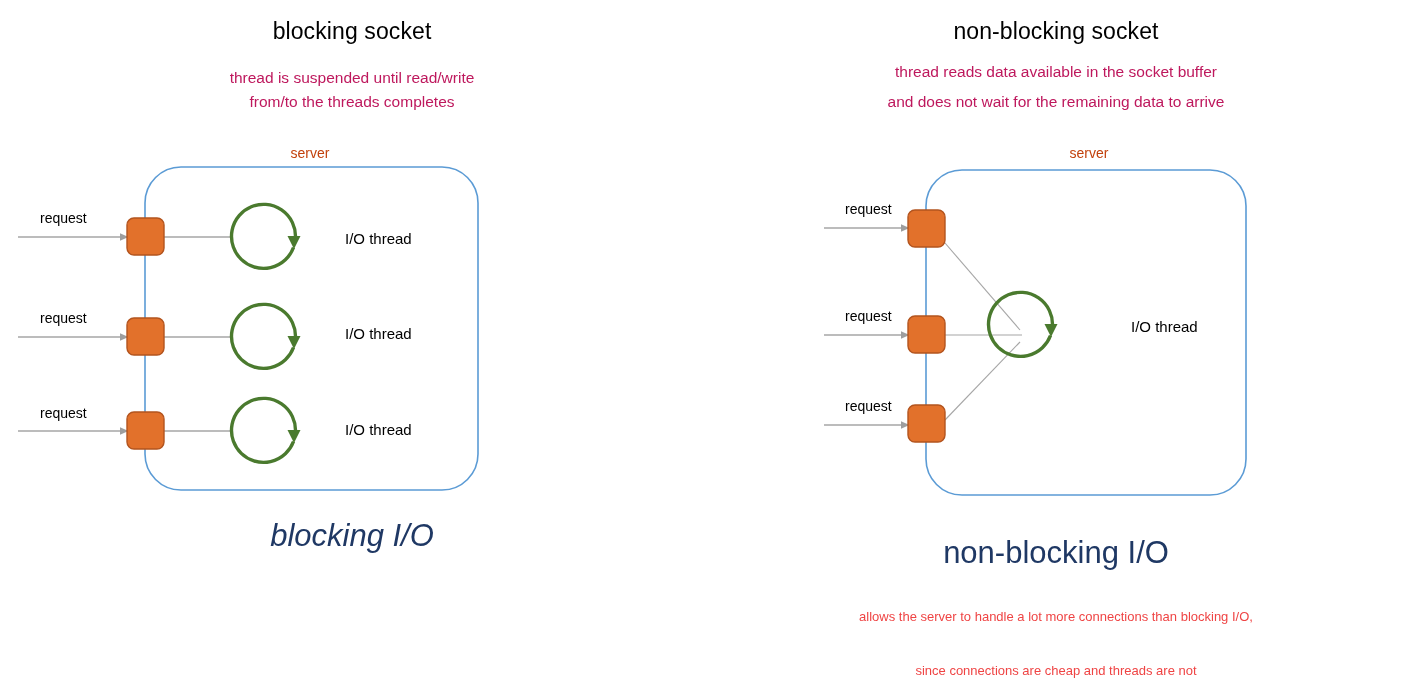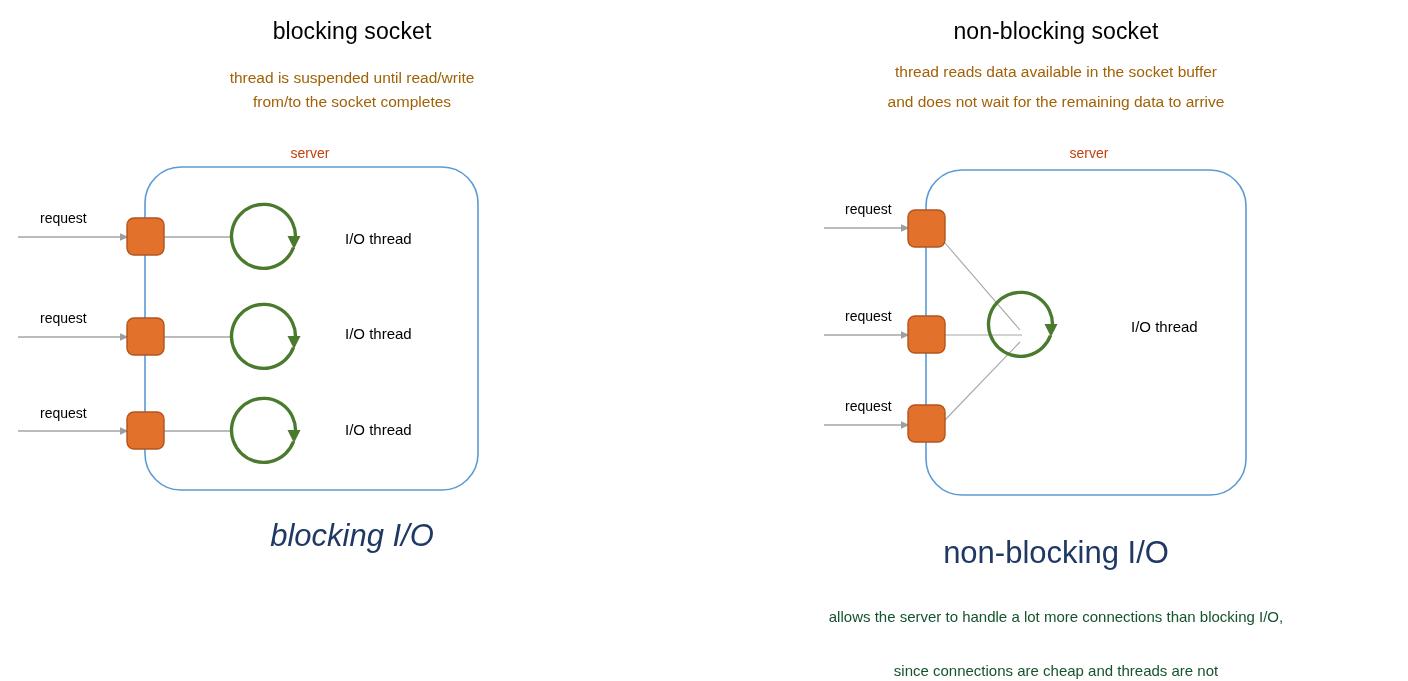--- a/index.html
+++ b/index.html
@@ -33,38 +33,38 @@
     color: #000000;
     letter-spacing: 0.1px;
   }
   .panel-subtitle {
     position: absolute;
     left: 0;
     width: 704px;
     text-align: center;
     font-size: 15.5px;
     line-height: 24px;
-    color: #a16207;
+    color: #be185d;
   }
   .panel-footer-title {
     position: absolute;
     left: 0;
     width: 704px;
     text-align: center;
     font-size: 31px;
     color: #1F3864;
   }
   .panel-footer-note {
     position: absolute;
     left: 0;
     width: 704px;
     text-align: center;
-    font-size: 15px;
+    font-size: 13px;
     line-height: 24px;
-    color: #14532d;
+    color: #ef4444;
   }
 
   .server-label {
     position: absolute;
     font-size: 14px;
     color: #c2410c;
     text-align: center;
     width: 120px;
   }
 
@@ -92,21 +92,21 @@
   }
 </style>
 </head>
 <body>
 
 <div class="panel" id="panel-left">
 
   <div class="panel-title" style="top:18px;">blocking socket</div>
 
   <div class="panel-subtitle" style="top:66px;">thread is suspended until read/write</div>
-  <div class="panel-subtitle" style="top:90px;">from/to the socket completes</div>
+  <div class="panel-subtitle" style="top:90px;">from/to the threads completes</div>
 
   <div class="server-label" style="left:250px; top:145px;">server</div>
 
   <svg class="diagram-svg" viewBox="0 0 704 681">
     <defs>
       <marker id="arrowGrayL" markerWidth="9" markerHeight="9" refX="8" refY="4.5" orient="auto" markerUnits="userSpaceOnUse">
         <path d="M0,0.8 L8.5,4.5 L0,8.2 z" fill="#9E9E9E"></path>
       </marker>
     </defs>
 

